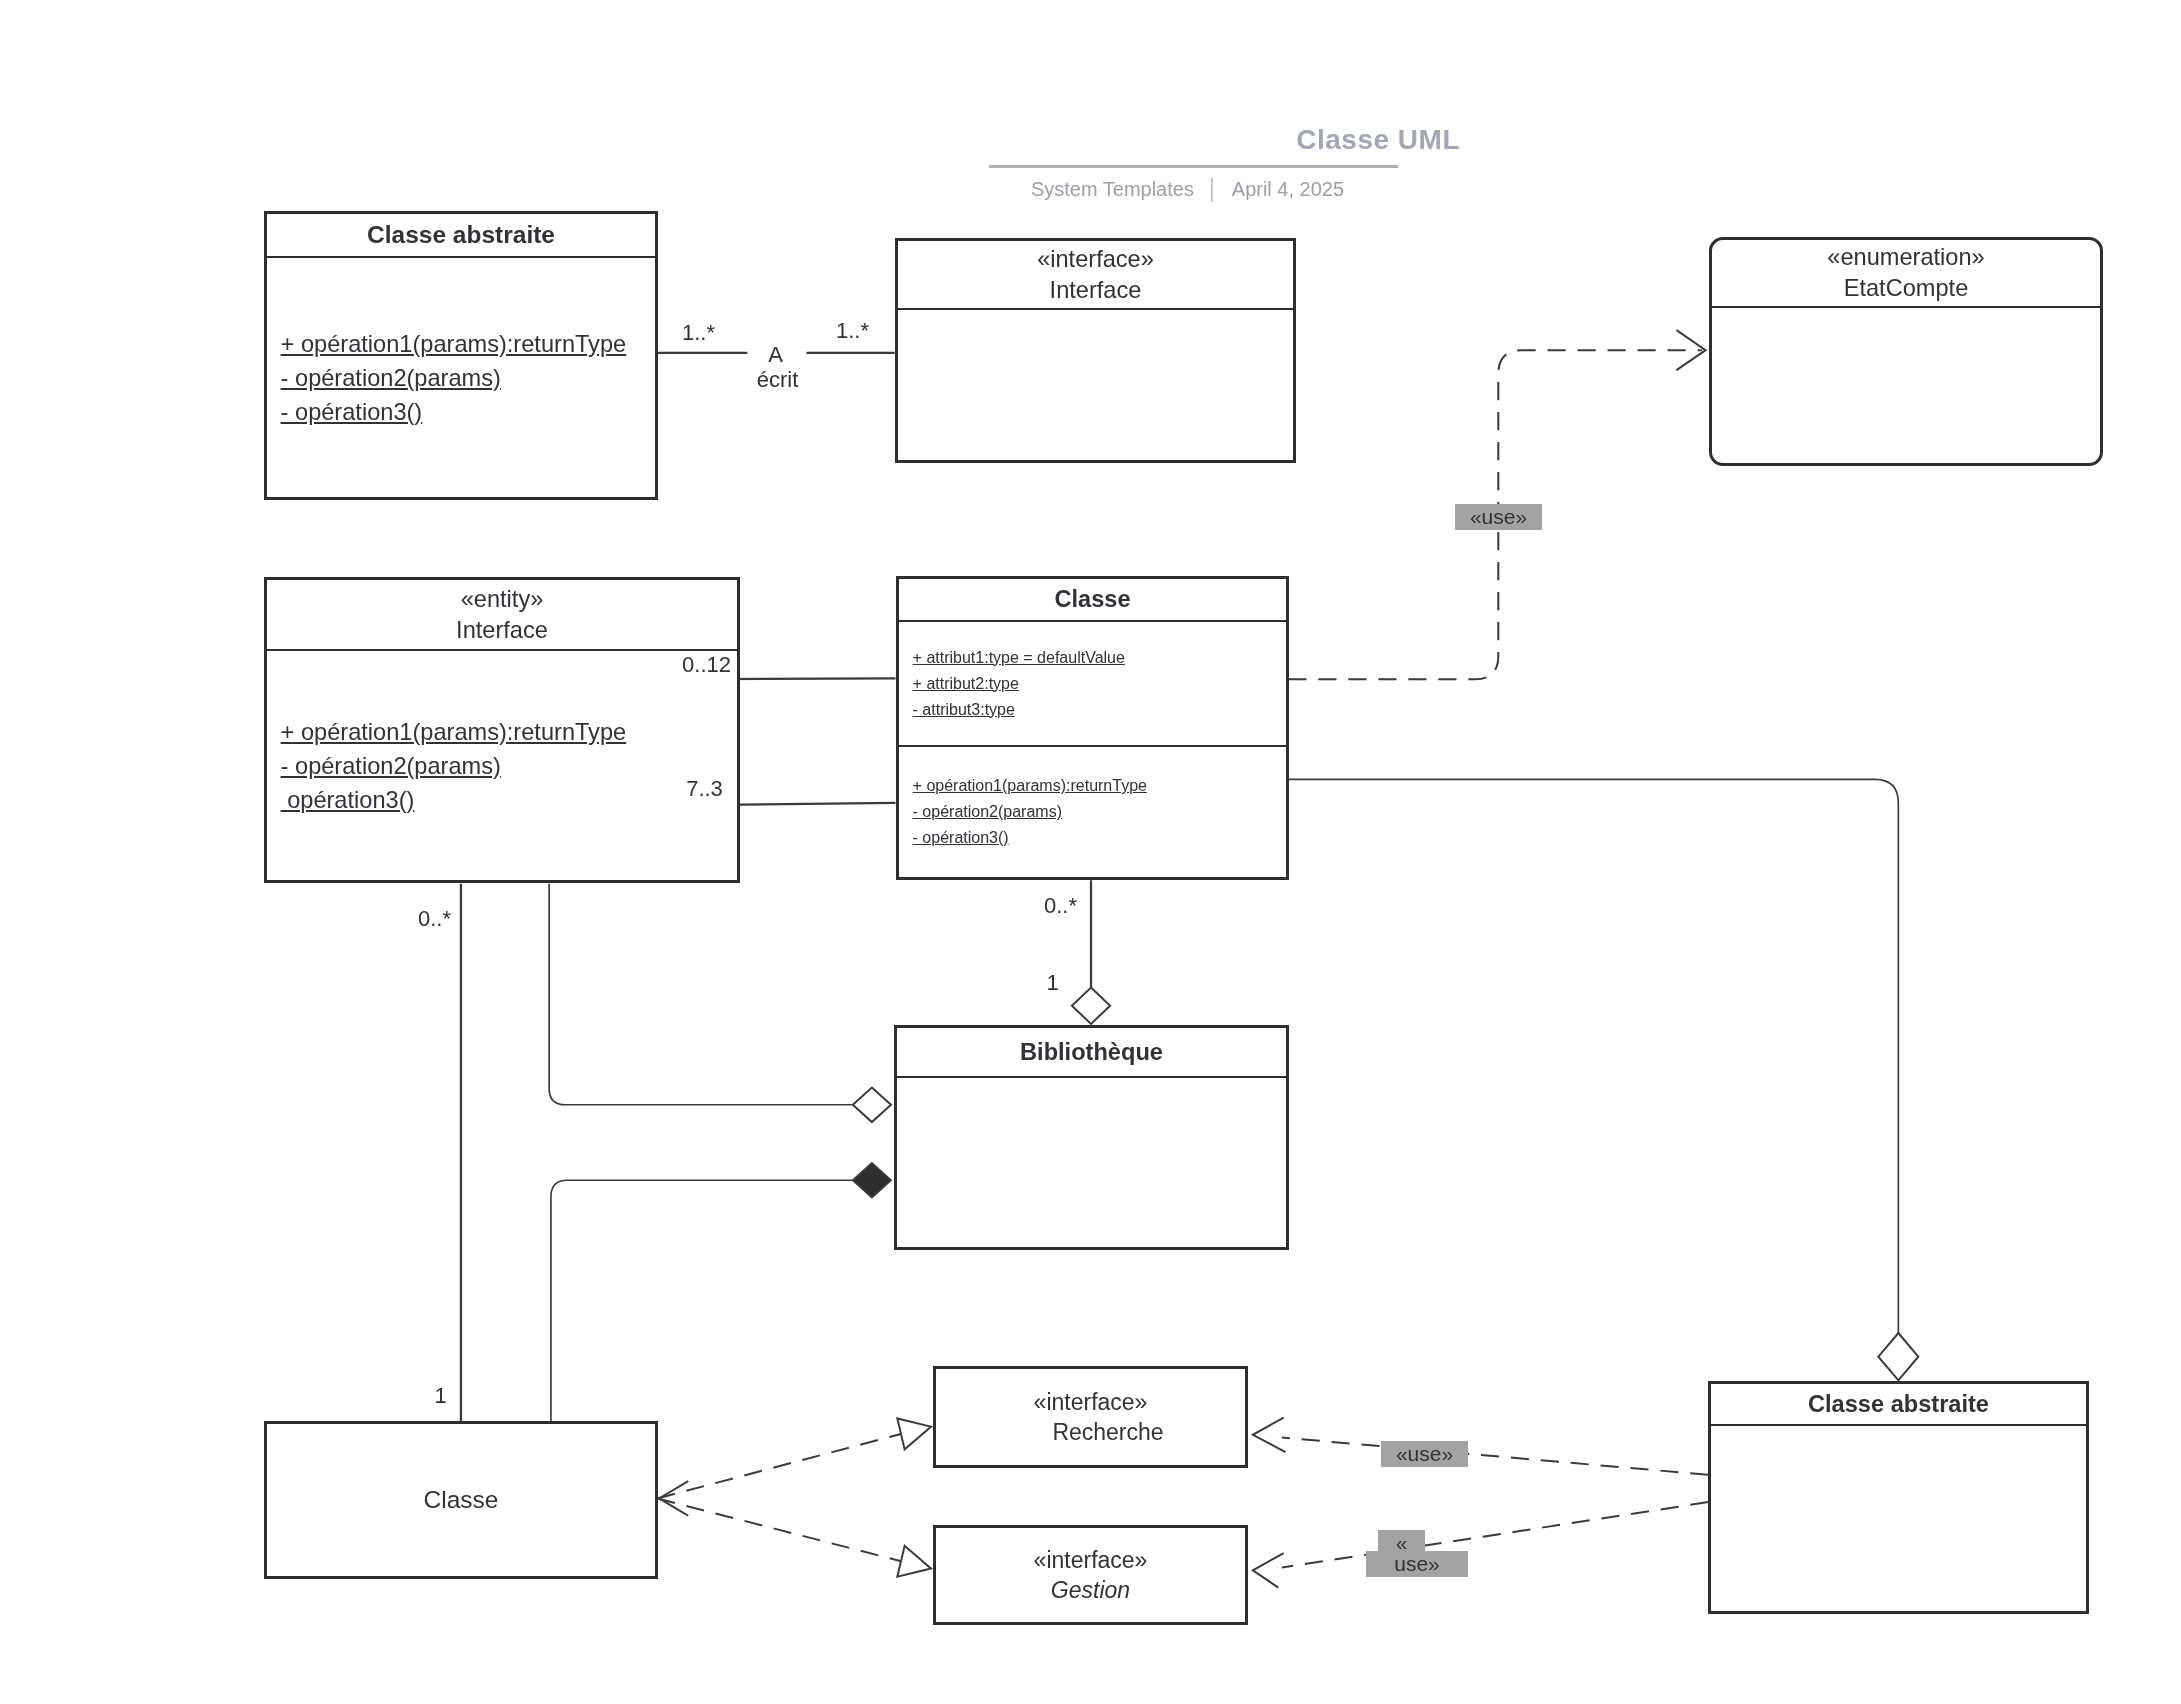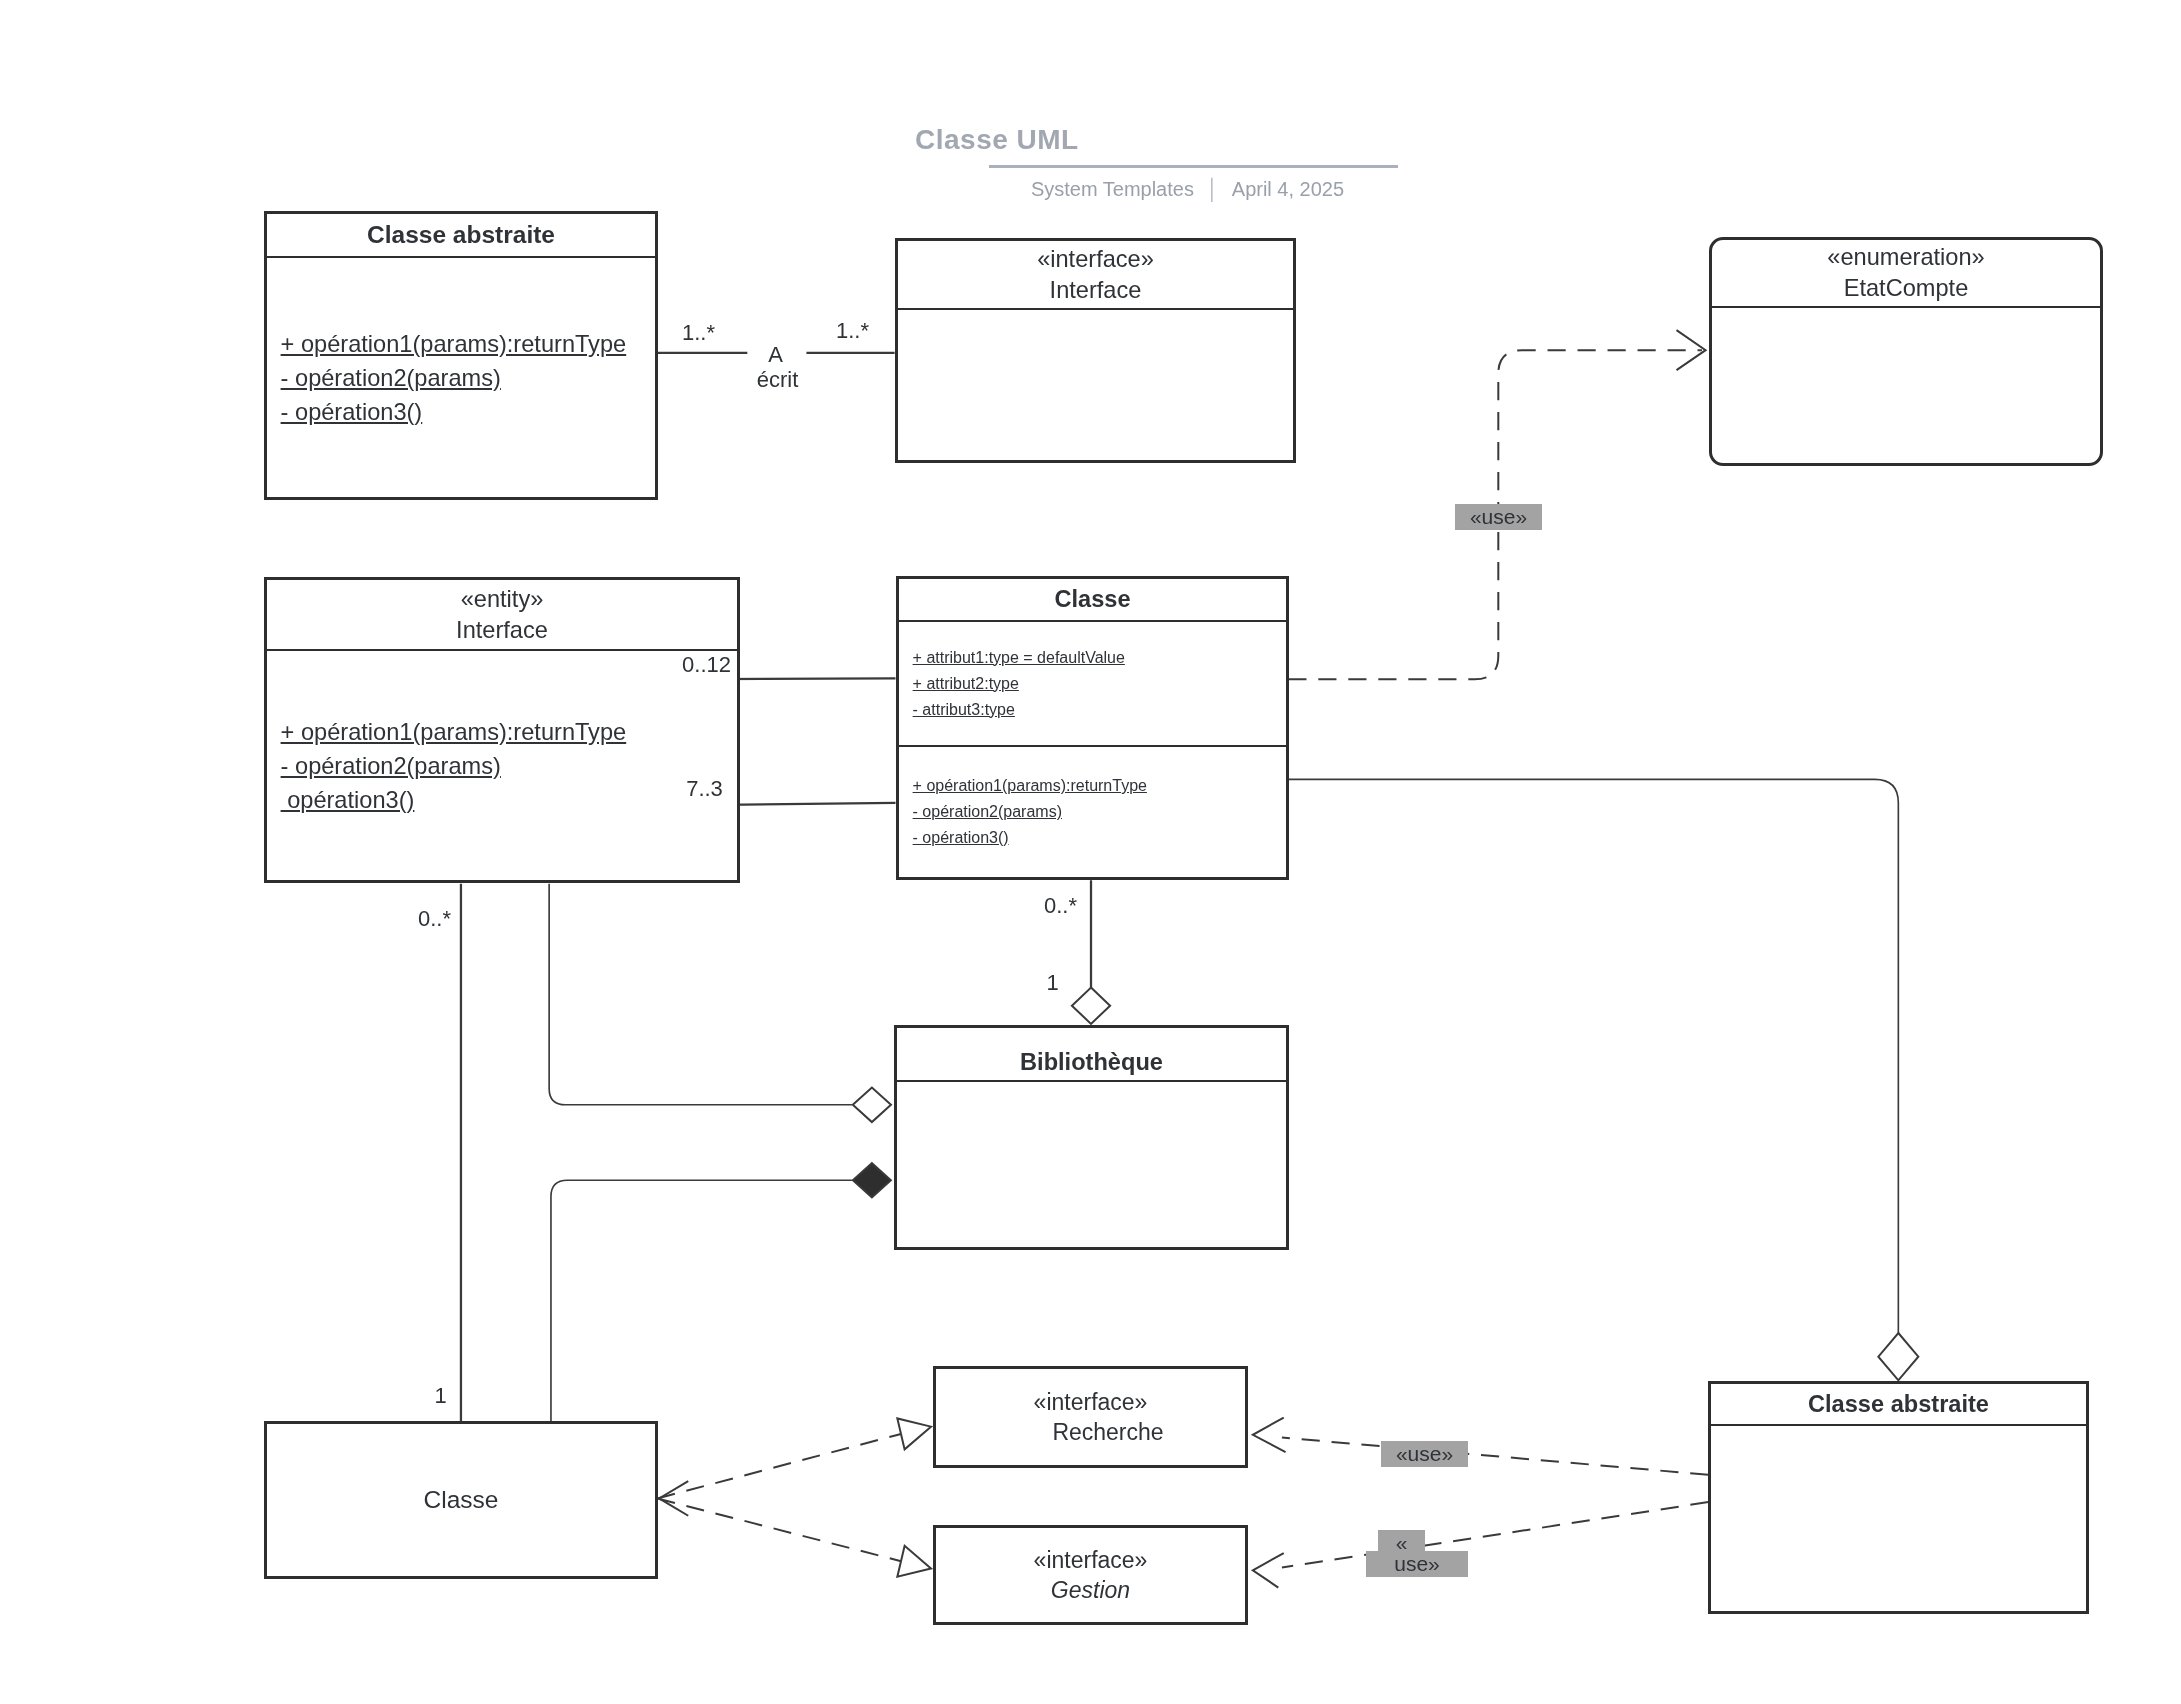--- a/index.html
+++ b/index.html
@@ -12,21 +12,21 @@
   *{box-sizing:border-box;}
   html,body{margin:0;padding:0;background:#ffffff;}
   #canvas{
     position:relative;width:2182px;height:1705px;background:#ffffff;
     font-family:"Liberation Sans","DejaVu Sans",sans-serif;color:var(--ink);
     overflow:hidden;
   }
   svg.wires{position:absolute;left:0;top:0;pointer-events:none;}
 
   
-  .doc-title{position:absolute;left:915px;top:124px;width:545px;text-align:left;
+  .doc-title{position:absolute;left:915px;top:124px;width:545px;text-align:right;
     font-size:28px;font-weight:bold;color:var(--accent);letter-spacing:0.5px;}
   .doc-rule{position:absolute;left:989px;top:165px;width:409px;height:2.7px;background:#abb1ba;}
   .doc-sub{position:absolute;left:915px;top:178px;width:545px;text-align:center;
     font-size:20px;color:var(--subtle);}
   .doc-sub .sep{margin:0 12.7px;color:#b3b9c1;}
 
   
   .uml-box{position:absolute;background:#fff;border:3.2px solid var(--border);
     display:flex;flex-direction:column;}
   .uml-head{border-bottom:2.7px solid var(--border);display:flex;flex-direction:column;
@@ -146,21 +146,21 @@
       <div class="member mem-md">- attribut3:type</div>
     </div>
     <div class="compartment">
       <div class="member mem-md">+ opération1(params):returnType</div>
       <div class="member mem-md">- opération2(params)</div>
       <div class="member mem-md">- opération3()</div>
     </div>
   </div>
 
   <div class="uml-box" style="left:894px;top:1025px;width:395px;height:225px;">
-    <div class="uml-head" style="height:38px;margin-top:16px;">
+    <div class="uml-head" style="height:50px;">
       <div class="ttl" style="font-size:23.6px;">Bibliothèque</div>
     </div>
     <div class="compartment"></div>
   </div>
 
   <div class="uml-box" style="left:264px;top:1421px;width:394px;height:158px;">
     <div class="center-label">Classe</div>
   </div>
 
   <div class="uml-box" style="left:933px;top:1366px;width:315px;height:102px;">

